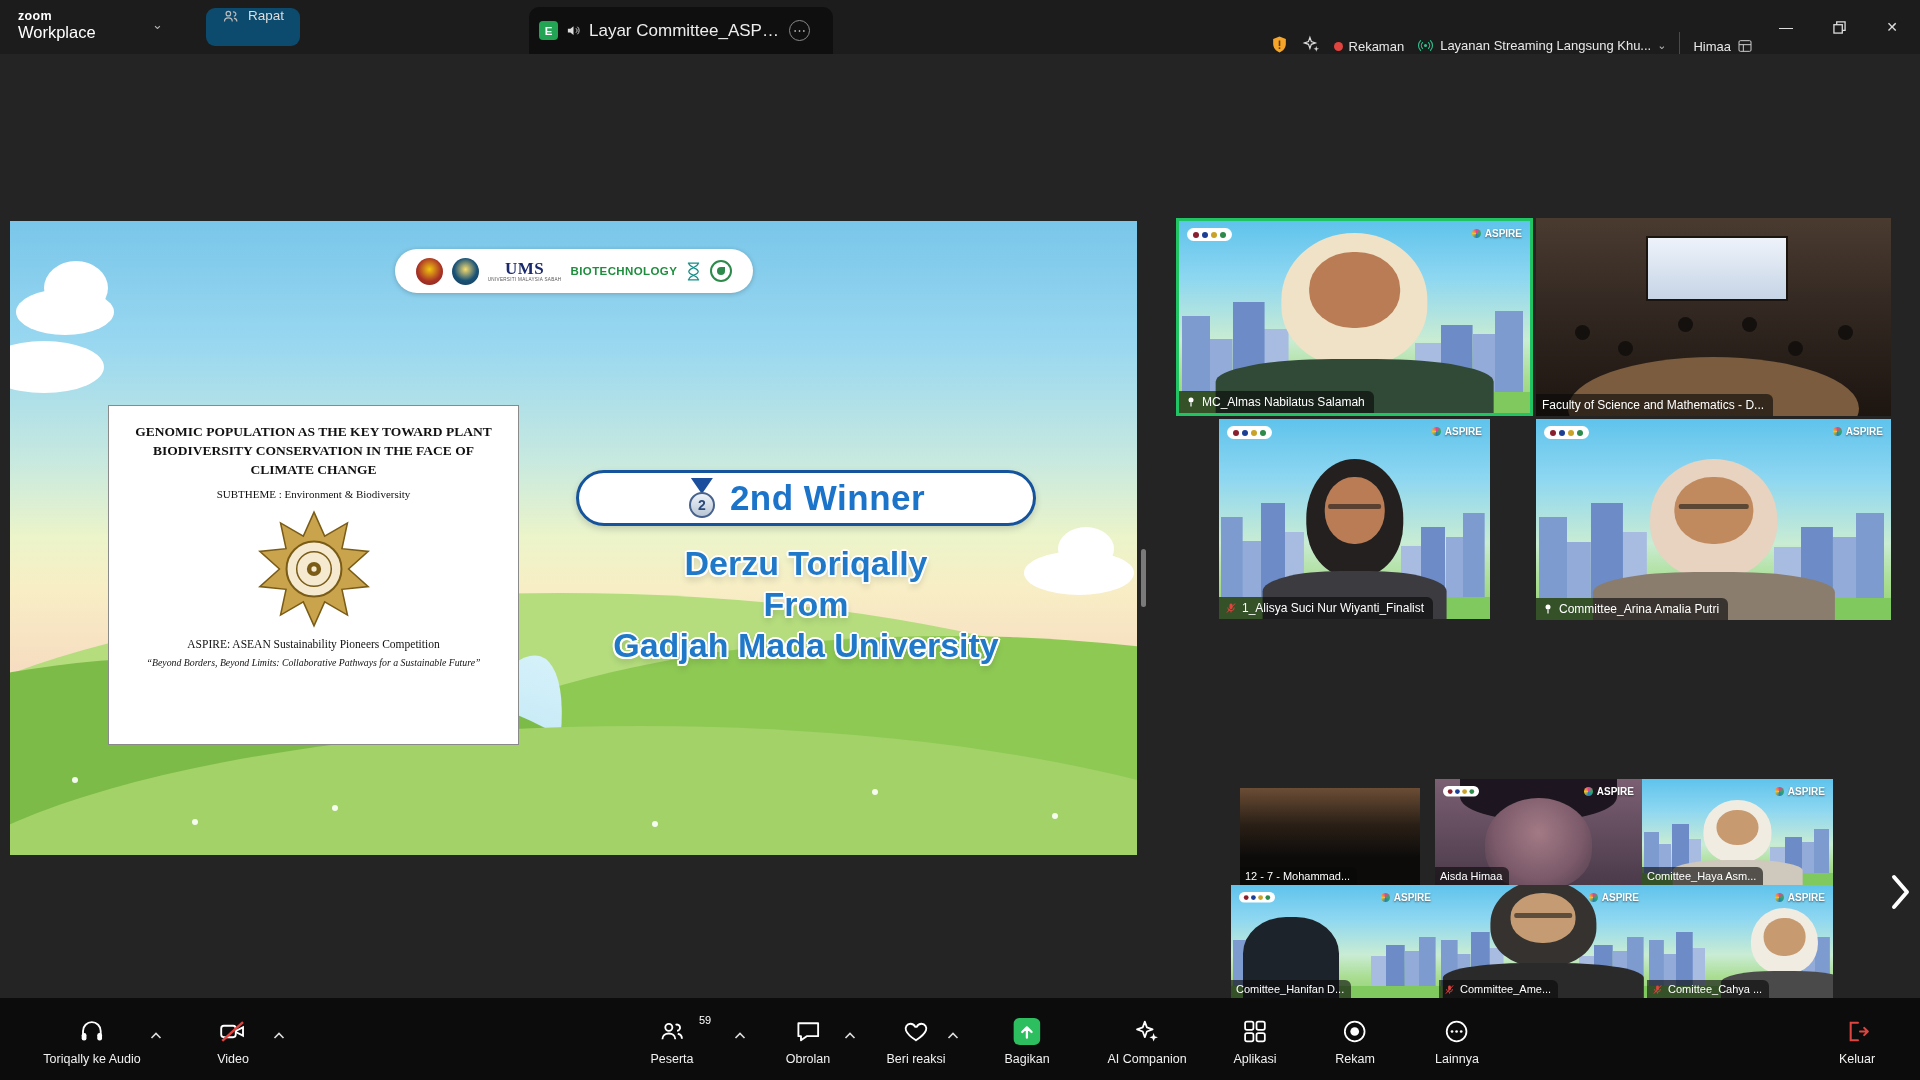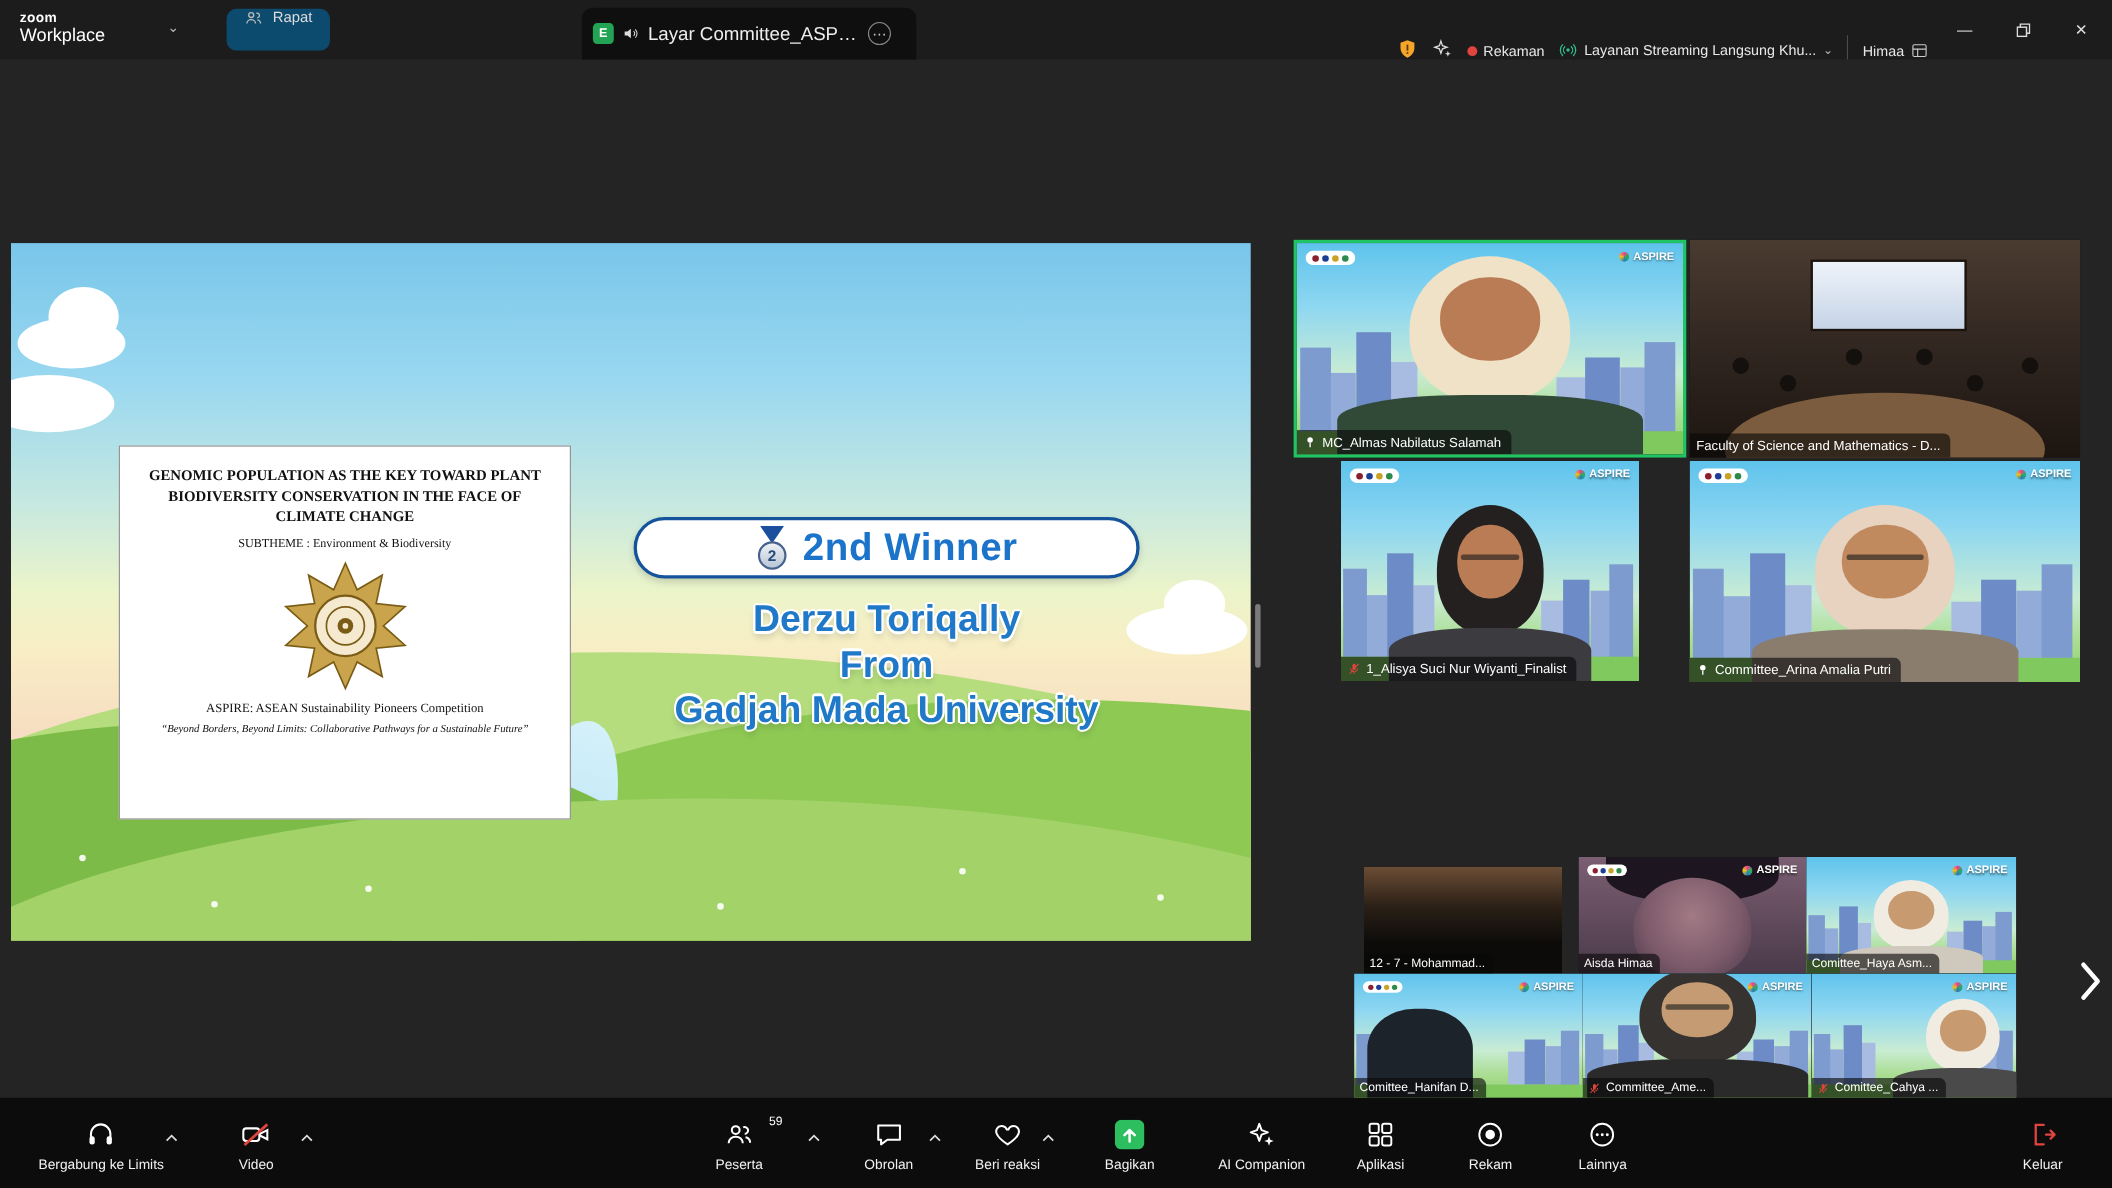--- a/index.html
+++ b/index.html
@@ -206,20 +206,35 @@
   <span class="puff" style="left:1014px;top:330px;width:110px;height:44px"></span>
   <span class="puff" style="left:1048px;top:306px;width:56px;height:44px"></span>
 
   <span class="flower" style="left:62px;top:556px"></span>
   <span class="flower" style="left:182px;top:598px"></span>
   <span class="flower" style="left:322px;top:584px"></span>
   <span class="flower" style="left:642px;top:600px"></span>
   <span class="flower" style="left:862px;top:568px"></span>
   <span class="flower" style="left:1042px;top:592px"></span>
 
+  <div class="banner">
+    <span class="crest ugm"></span>
+    <span class="crest umsb"></span>
+    <span class="ums-txt">
+      <span class="big">UMS</span>
+      <span class="sub">UNIVERSITI MALAYSIA SABAH</span>
+    </span>
+    <span class="bt-txt">
+      <span class="big">BIOTECHNOLOGY</span>
+    </span>
+    <svg width="15" height="19" viewBox="0 0 16 20">
+        <path d="M2 1h12M2 19h12M3 1c0 5 10 5 10 9s-10 4-10 9M13 1c0 5-10 5-10 9s10 4 10 9" fill="none" stroke="#148f8a" stroke-width="1.4"></path>
+      </svg>
+    <span class="leaf"></span>
+  </div>
 
   <div class="poster">
     <div class="ttl">GENOMIC POPULATION AS THE KEY TOWARD PLANT BIODIVERSITY CONSERVATION IN THE FACE OF CLIMATE CHANGE</div>
     <div class="sub">SUBTHEME : Environment &amp; Biodiversity</div>
     <svg class="emblem" width="122" height="122" viewBox="0 0 120 120">
       <polygon points="60,4 70.5,27.7 92.9,14.7 87.5,40 113.3,42.7 94,60 113.3,77.3 87.5,80 92.9,105.3 70.5,92.3 60,116 49.5,92.3 27.1,105.3 32.5,80 6.7,77.3 26,60 6.7,42.7 32.5,40 27.1,14.7 49.5,27.7" fill="#c9a44c" stroke="#7a5c16" stroke-width="1.5"></polygon>
       <circle cx="60" cy="60" r="27" fill="#f5ead0" stroke="#7a5c16" stroke-width="2"></circle>
       <circle cx="60" cy="60" r="17" fill="none" stroke="#7a5c16" stroke-width="1.5"></circle>
       <circle cx="60" cy="60" r="7" fill="#7a5c16"></circle>
       <circle cx="60" cy="60" r="2.6" fill="#f5ead0"></circle>
@@ -473,21 +488,21 @@
 </div>
 
 <div class="toolbar">
 
   <div class="tbi" style="left:92px">
     <svg width="27" height="27" viewBox="0 0 26 26">
         <path d="M4.5 18v-5.5a8.5 8.5 0 0 1 17 0V18" fill="none" stroke="#fff" stroke-width="1.8"></path>
         <rect x="3.2" y="14.5" width="4.6" height="7.2" rx="2.1" fill="#fff"></rect>
         <rect x="18.2" y="14.5" width="4.6" height="7.2" rx="2.1" fill="#fff"></rect>
       </svg>
-    <span class="lbl">Bergabung ke Limits</span>
+    <span class="lbl">Toriqally ke Audio</span>
   </div>
   <div class="tb-chev" style="left:156px"><svg width="11" height="7" viewBox="0 0 11 7">
         <polyline points="1,6 5.5,1.5 10,6" fill="none" stroke="#ddd" stroke-width="1.6"></polyline>
       </svg></div>
 
   <div class="tbi" style="left:233px">
     <svg width="27" height="27" viewBox="0 0 26 26">
         <rect x="2" y="7.5" width="14" height="11" rx="2.5" fill="none" stroke="#fff" stroke-width="1.8"></rect>
         <path d="M16 12.5l7-3.5v8l-7-3.5" fill="none" stroke="#fff" stroke-width="1.8"></path>
         <line x1="3" y1="22" x2="23" y2="4" stroke="#e0443e" stroke-width="2.4"></line>

